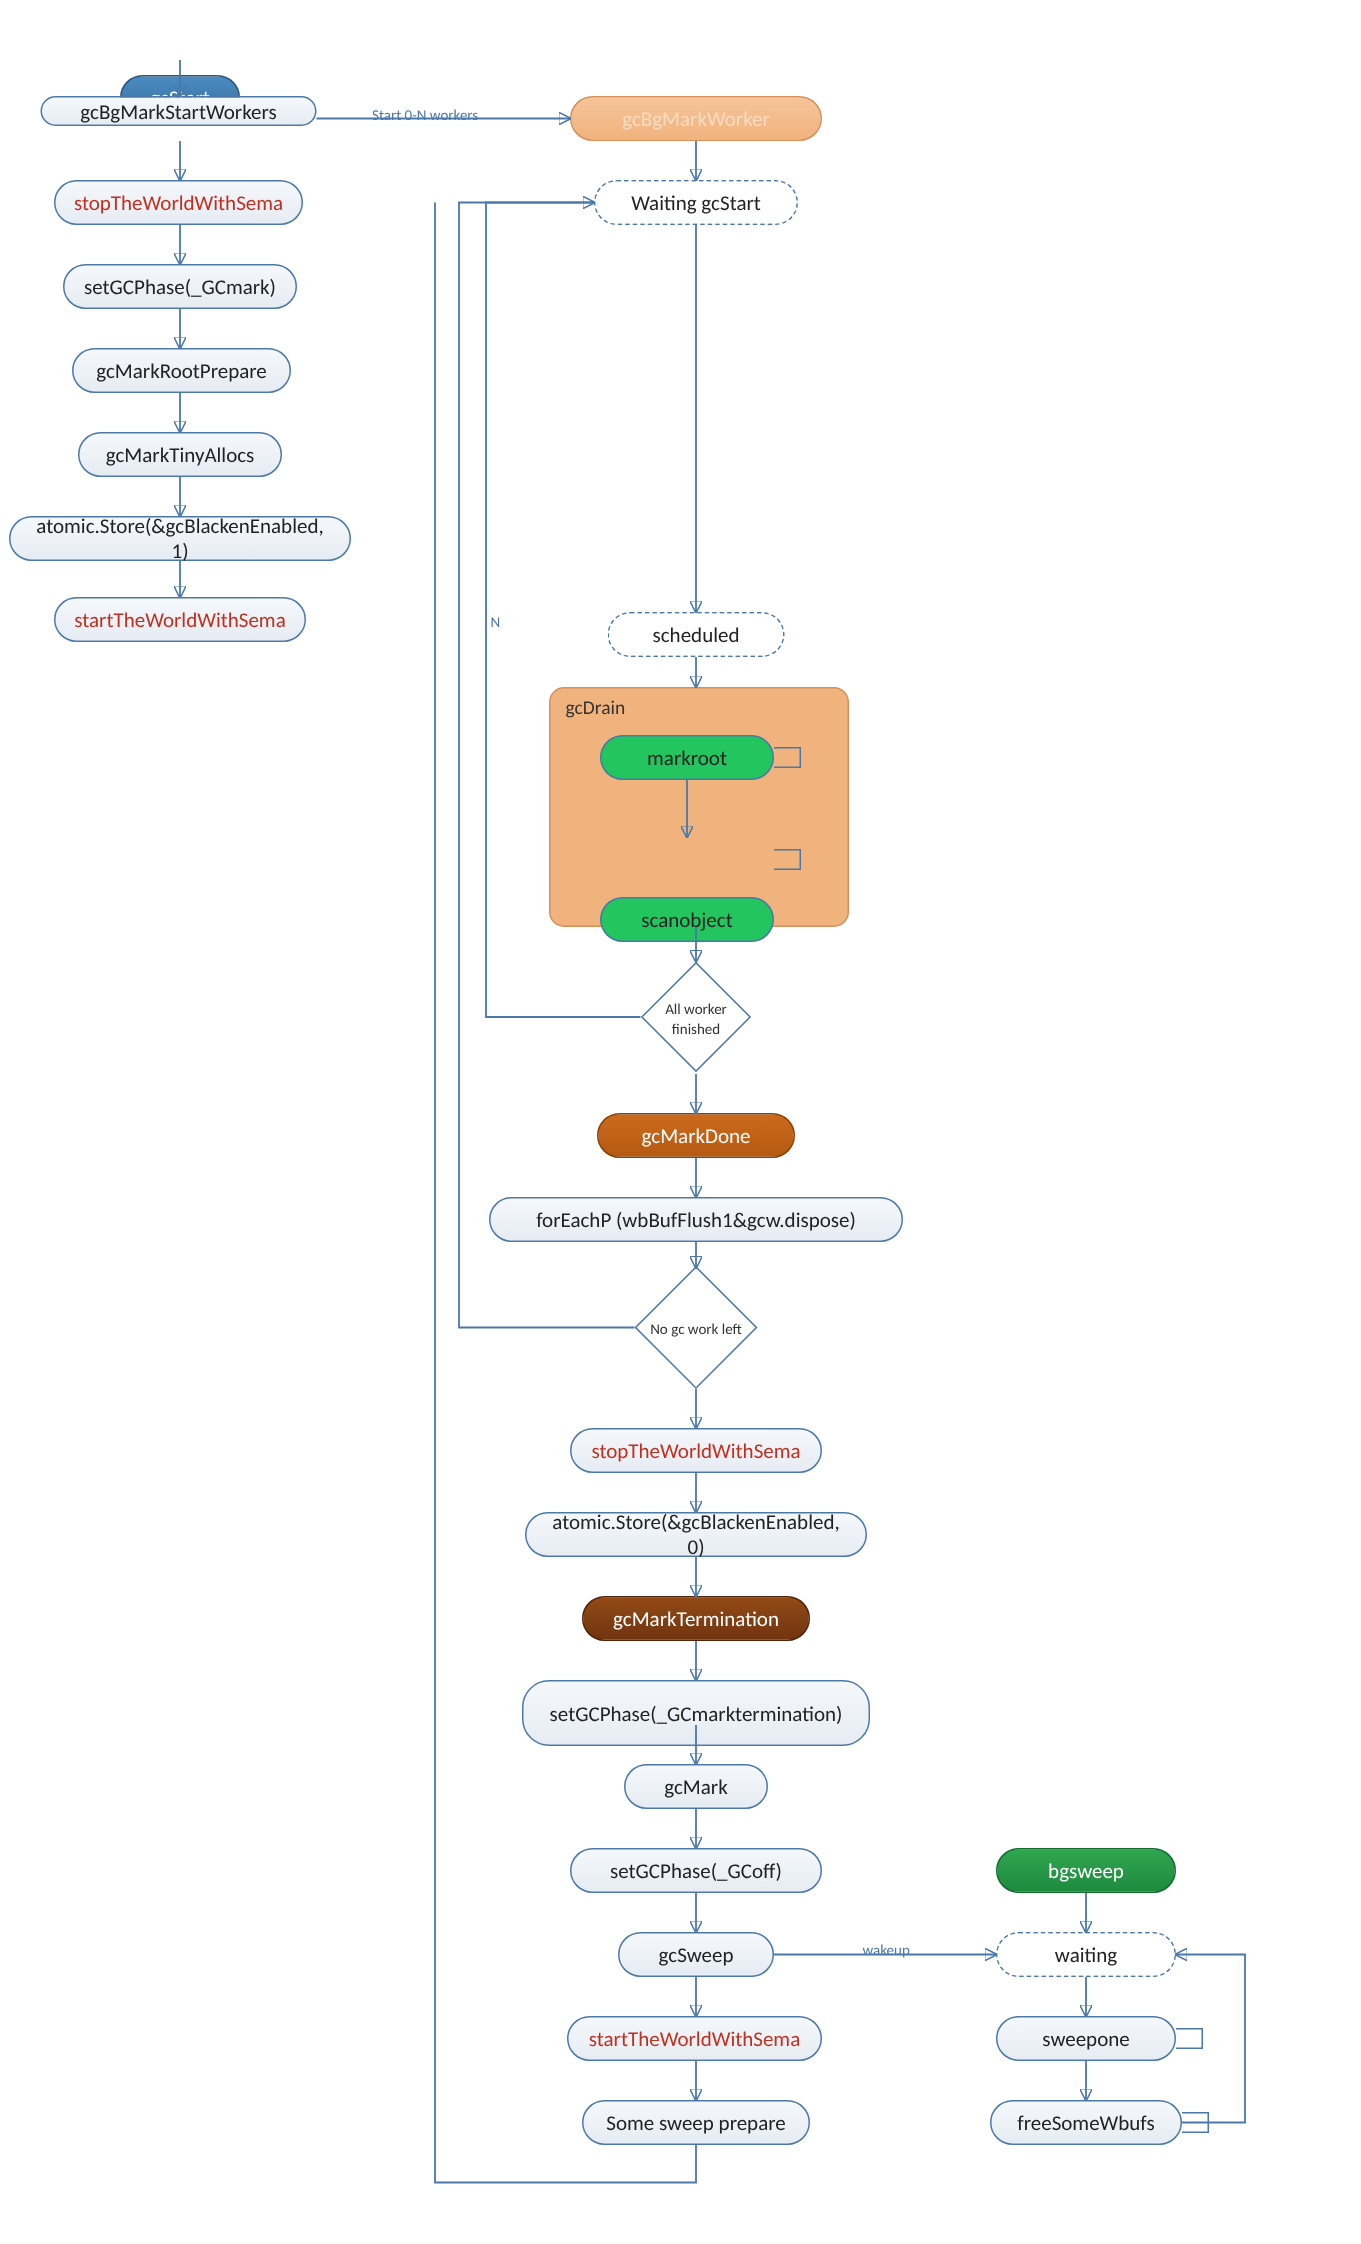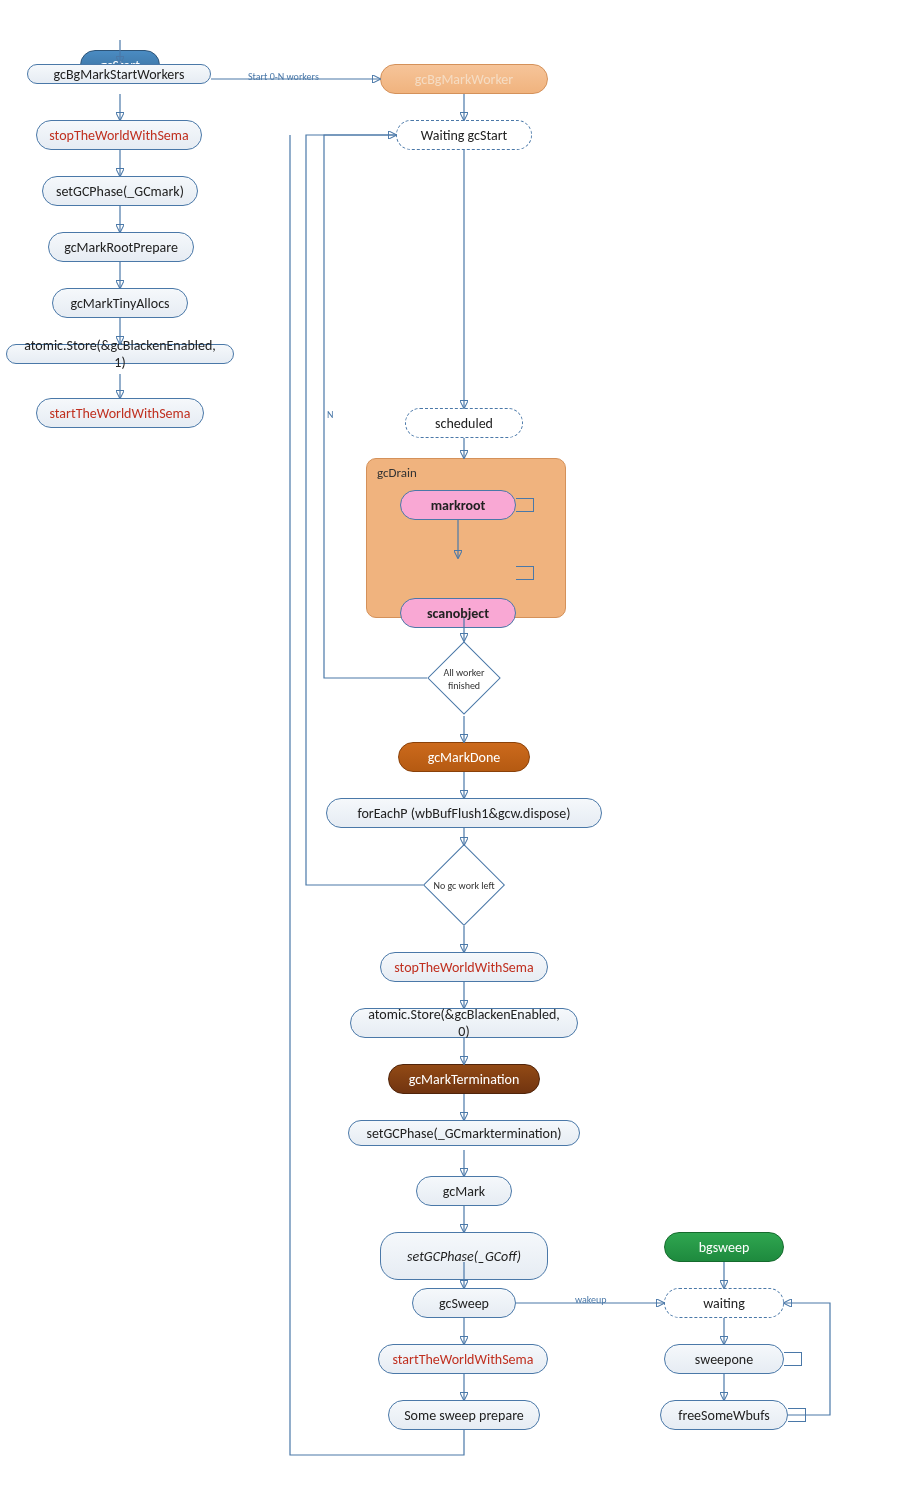--- a/index.html
+++ b/index.html
@@ -52,23 +52,22 @@
       background: linear-gradient(#2fa650, #1e8a3e);
       border: 1.5px solid #156b2d;
       color: #fff;
       font-weight: 500;
     }
     .node.dashed {
       background: #fff;
       border: 1.5px dashed #4a78a8;
     }
     .node.white {
-      background: #f9a8d4;
-      border: 1.5px solid #4a78a8;
-      font-weight: bold;
+      background: #22c55e;
+      border: 1.5px solid #4a78a8;
     }
     .node.redtext { color: #c03020; }
     .group {
       position: absolute;
       background: #f0b37e;
       border: 1px solid #d4915a;
       border-radius: 10px;
     }
     .group-label {
       position: absolute;
@@ -120,21 +119,21 @@
   </style>
 </head>
 <body>
 
 <div class="node start" style="left:80px; top:10px; width:80px; height:30px;">gcStart</div>
 <div class="node" style="left:27px; top:64px; width:184px; height:20px;">gcBgMarkStartWorkers</div>
 <div class="node redtext" style="left:36px; top:120px; width:166px; height:30px;">stopTheWorldWithSema</div>
 <div class="node" style="left:42px; top:176px; width:156px; height:30px;text-align:right;">setGCPhase(_GCmark)</div>
 <div class="node" style="left:48px; top:232px; width:146px; height:30px;">gcMarkRootPrepare</div>
 <div class="node" style="left:52px; top:288px; width:136px; height:30px;">gcMarkTinyAllocs</div>
-<div class="node" style="left:6px; top:344px; width:228px; height:20px;">atomic.Store(&amp;gcBlackenEnabled, 1)</div>
+<div class="node" style="left:6px; top:344px; width:228px; height:30px;">atomic.Store(&amp;gcBlackenEnabled, 1)</div>
 <div class="node redtext" style="left:36px; top:398px; width:168px; height:30px;">startTheWorldWithSema</div>
 
 <div class="node orange-light" style="left:380px; top:64px; width:168px; height:30px;">gcBgMarkWorker</div>
 <div class="node dashed" style="left:396px; top:120px; width:136px; height:30px;">Waiting gcStart</div>
 <div class="node dashed" style="left:405px; top:408px; width:118px; height:30px;">scheduled</div>
 
 <div class="group" style="left:366px; top:458px; width:200px; height:160px;">
   <div class="group-label">gcDrain</div>
 </div>
 <div class="node white" style="left:400px; top:490px; width:116px; height:30px;">markroot</div>
@@ -147,23 +146,23 @@
 
 <div class="node orange-dark" style="left:398px; top:742px; width:132px; height:30px;">gcMarkDone</div>
 <div class="node" style="left:326px; top:798px; width:276px; height:30px;">forEachP (wbBufFlush1&amp;gcw.dispose)</div>
 
 <div class="diamond" style="left:435px; top:856px; width:58px; height:58px;"></div>
 <div class="diamond-text" style="left:424px; top:879px;">No gc work left</div>
 
 <div class="node redtext" style="left:380px; top:952px; width:168px; height:30px;">stopTheWorldWithSema</div>
 <div class="node" style="left:350px; top:1008px; width:228px; height:30px;">atomic.Store(&amp;gcBlackenEnabled, 0)</div>
 <div class="node brown" style="left:388px; top:1064px; width:152px; height:30px;">gcMarkTermination</div>
-<div class="node" style="left:348px; top:1120px; width:232px; height:26px;">setGCPhase(_GCmarktermination)</div>
+<div class="node" style="left:348px; top:1120px; width:232px; height:44px;">setGCPhase(_GCmarktermination)</div>
 <div class="node" style="left:416px; top:1176px; width:96px; height:30px;">gcMark</div>
-<div class="node" style="left:380px; top:1232px; width:168px; height:48px;font-style:italic;">setGCPhase(_GCoff)</div>
+<div class="node" style="left:380px; top:1232px; width:168px; height:30px;">setGCPhase(_GCoff)</div>
 <div class="node" style="left:412px; top:1288px; width:104px; height:30px;">gcSweep</div>
 <div class="node redtext" style="left:378px; top:1344px; width:170px; height:30px;">startTheWorldWithSema</div>
 <div class="node" style="left:388px; top:1400px; width:152px; height:30px;">Some sweep prepare</div>
 
 <div class="node green" style="left:664px; top:1232px; width:120px; height:30px;">bgsweep</div>
 <div class="node dashed" style="left:664px; top:1288px; width:120px; height:30px;">waiting</div>
 <div class="node" style="left:664px; top:1344px; width:120px; height:30px;">sweepone</div>
 <div class="loop" style="left:784px; top:1352px;"></div>
 <div class="node" style="left:660px; top:1400px; width:128px; height:30px;">freeSomeWbufs</div>
 <div class="loop" style="left:788px; top:1408px;"></div>

